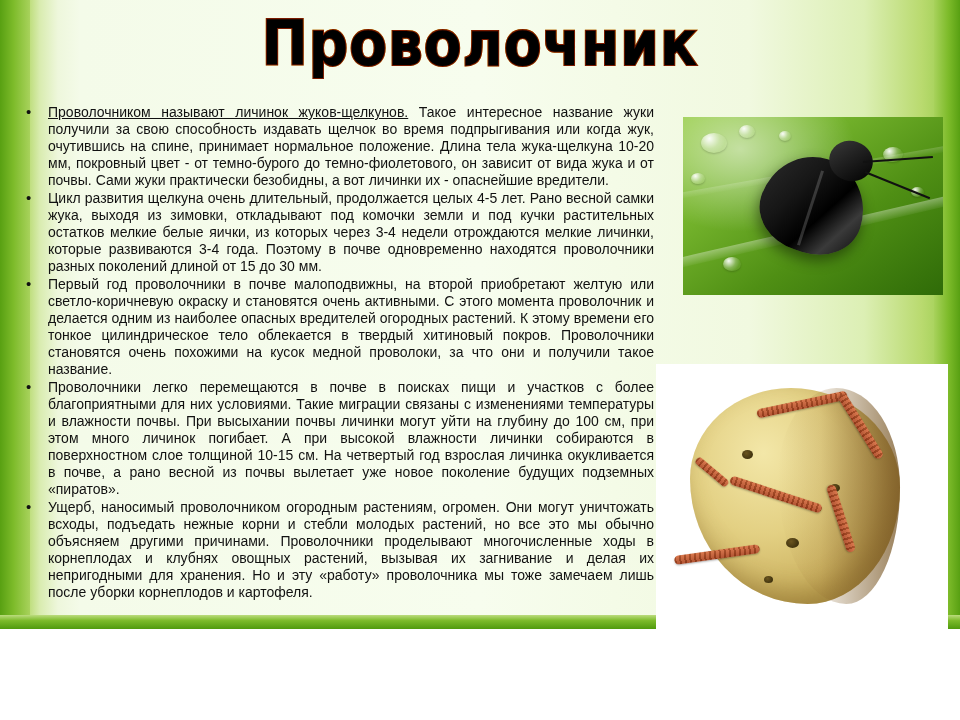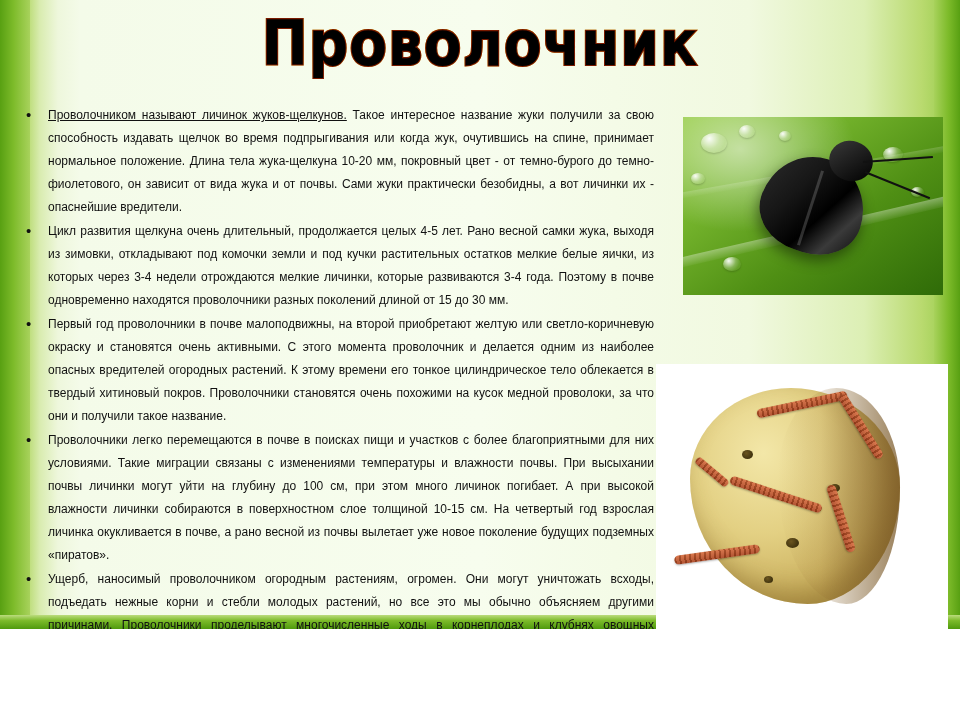--- a/index.html
+++ b/index.html
@@ -72,22 +72,22 @@
   }
   ul.bullets {
     list-style: none;
     margin: 0;
     padding: 0;
   }
   ul.bullets > li {
     position: relative;
     padding-left: 34px;
     margin-bottom: 1px;
-    font-size: 12px;
-    line-height: 23px;
+    font-size: 14px;
+    line-height: 17px;
     color: #111111;
     text-align: justify;
   }
   ul.bullets > li::before {
     content: "•";
     position: absolute;
     left: 12px;
     top: -1px;
     font-size: 15px;
     color: #111111;

